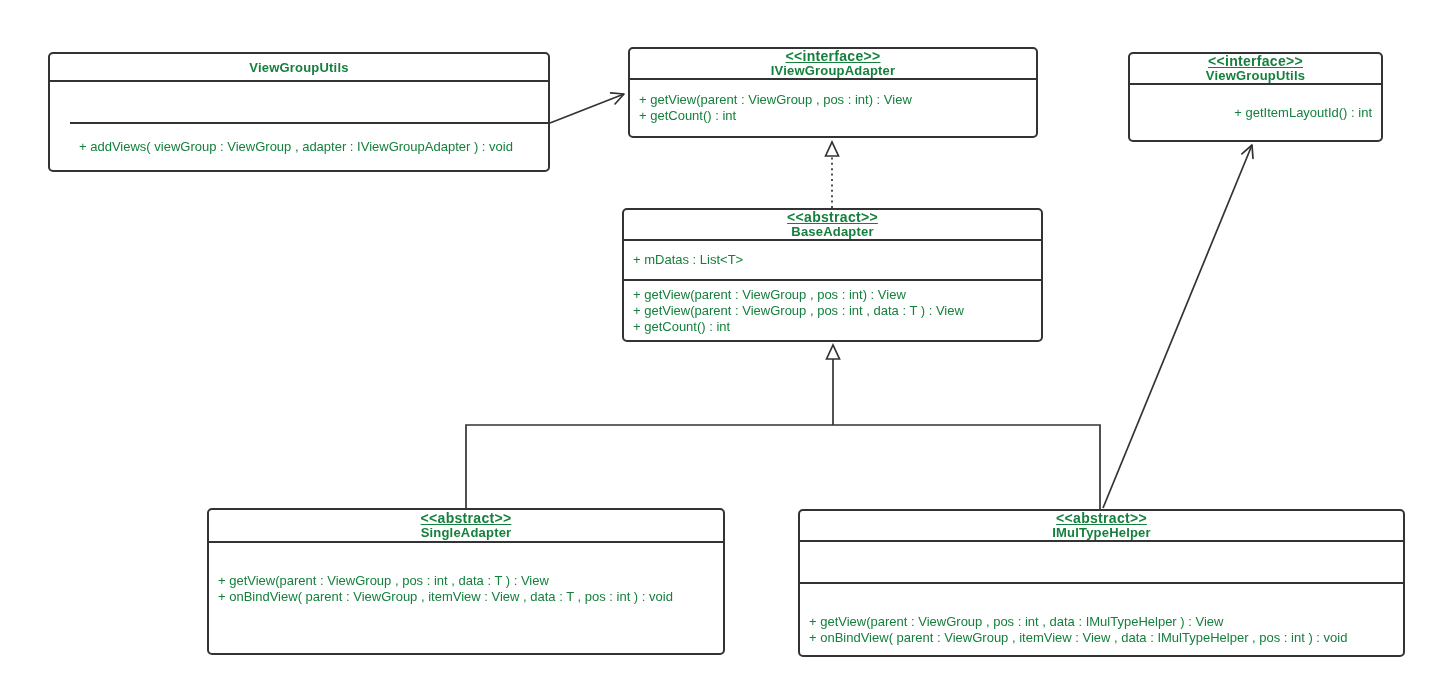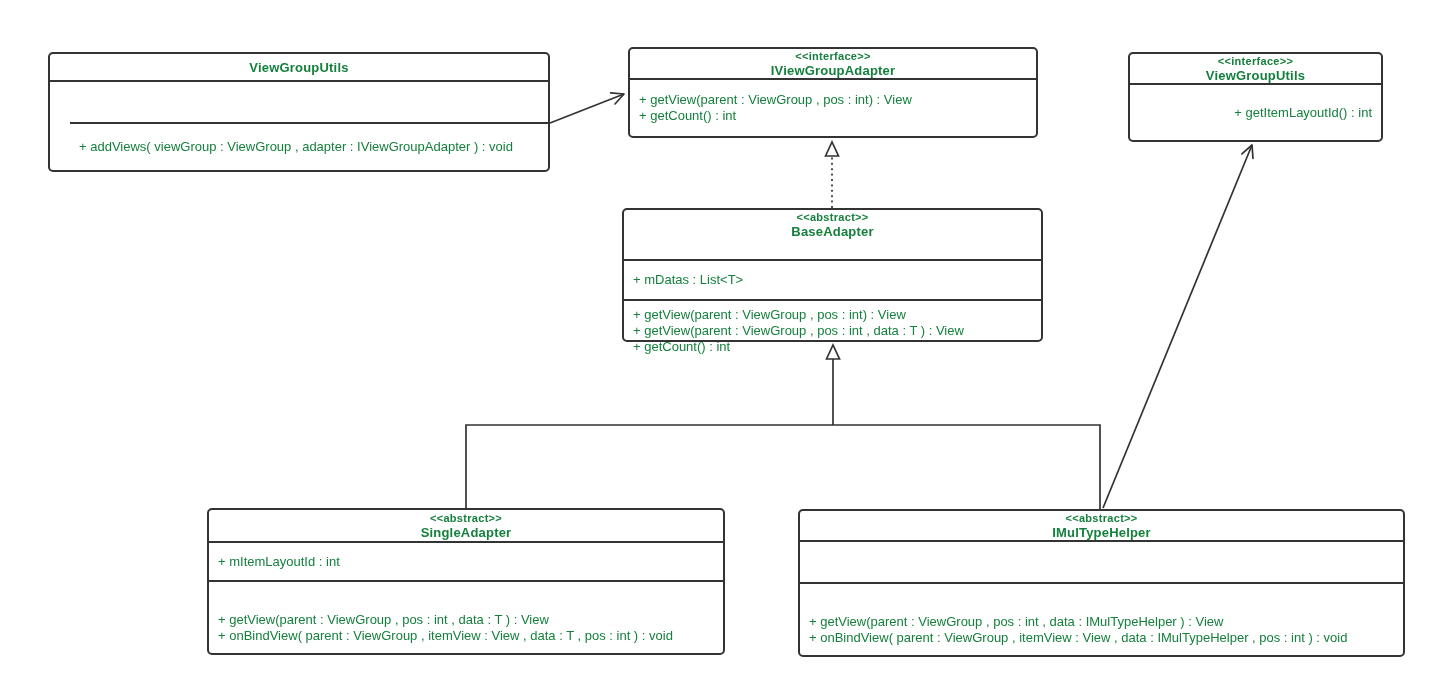--- a/index.html
+++ b/index.html
@@ -34,24 +34,25 @@
   .c-title {
     box-sizing: border-box;
     display: flex;
     flex-direction: column;
     justify-content: center;
     align-items: center;
     text-align: center;
   }
   .stereotype {
     font-weight: 700;
-    font-size: 11px;
+    font-size: 14px;
     line-height: 14px;
     letter-spacing: 0.3px;
     white-space: nowrap;
+    text-decoration: underline;
   }
   .cls-name {
     font-weight: 700;
     font-size: 13px;
     line-height: 15px;
     letter-spacing: 0.2px;
     white-space: nowrap;
   }
   .c-attrs, .c-methods {
     box-sizing: border-box;
@@ -127,37 +128,34 @@
     <div class="c-methods" style="height:57px;align-items:flex-end;">
       <div class="line">+ getItemLayoutId() : int</div>
     </div>
   </div>
 
   <div class="uml-class" style="left:622px; top:208px; width:421px; height:134px;">
     <div class="c-title" style="height:29px;">
       <div class="stereotype">&lt;&lt;abstract&gt;&gt;</div>
       <div class="cls-name">BaseAdapter</div>
     </div>
-    <div class="c-attrs" style="height:40px;margin-top:20px;">
+    <div class="c-attrs" style="height:40px;">
       <div class="line">+ mDatas : List&lt;T&gt;</div>
     </div>
     <div class="c-methods" style="height:61px;">
       <div class="line">+ getView(parent : ViewGroup , pos : int) : View</div>
       <div class="line">+ getView(parent : ViewGroup , pos : int , data : T ) : View</div>
       <div class="line">+ getCount() : int</div>
     </div>
   </div>
 
   <div class="uml-class" style="left:207px; top:508px; width:518px; height:147px;">
     <div class="c-title" style="height:31px;">
       <div class="stereotype">&lt;&lt;abstract&gt;&gt;</div>
       <div class="cls-name">SingleAdapter</div>
-    </div>
-    <div class="c-attrs" style="height:39px;">
-      <div class="line">+ mItemLayoutId : int</div>
     </div>
     <div class="c-methods bottom-aligned" style="height:73px;">
       <div class="line">+ getView(parent : ViewGroup , pos : int , data : T ) : View</div>
       <div class="line">+ onBindView( parent : ViewGroup , itemView : View , data : T , pos : int ) : void</div>
     </div>
   </div>
 
   <div class="uml-class" style="left:798px; top:509px; width:607px; height:148px;">
     <div class="c-title" style="height:29px;">
       <div class="stereotype">&lt;&lt;abstract&gt;&gt;</div>

